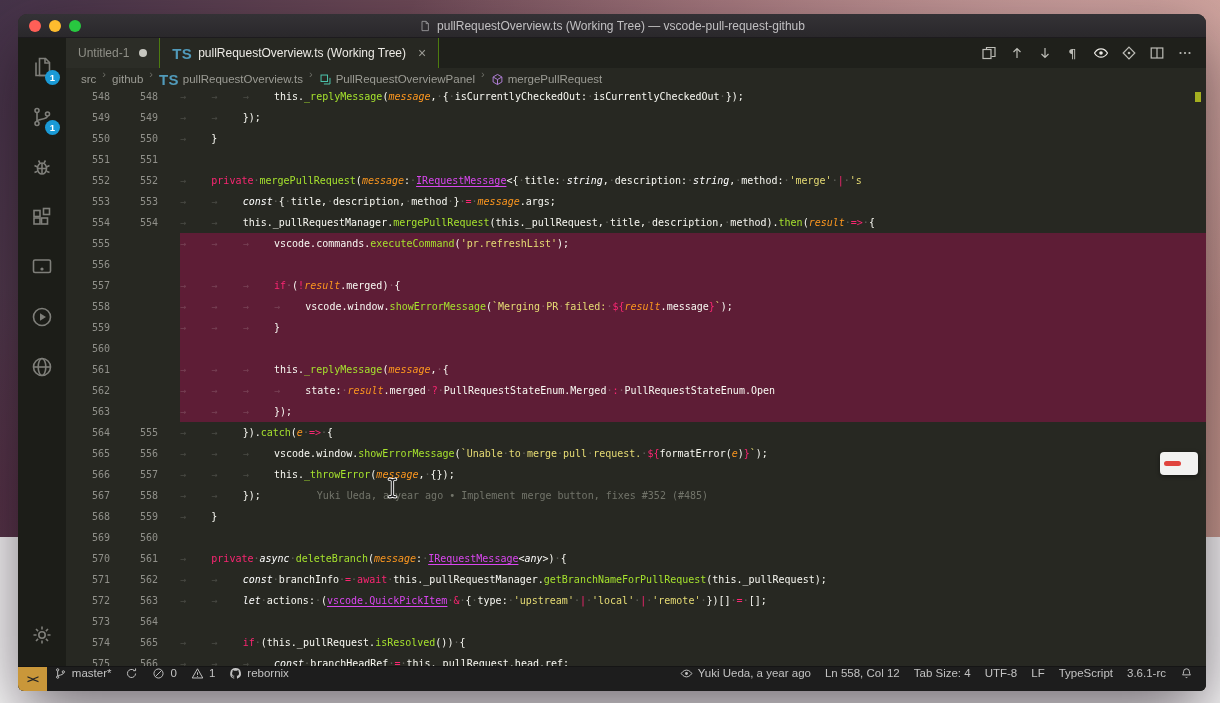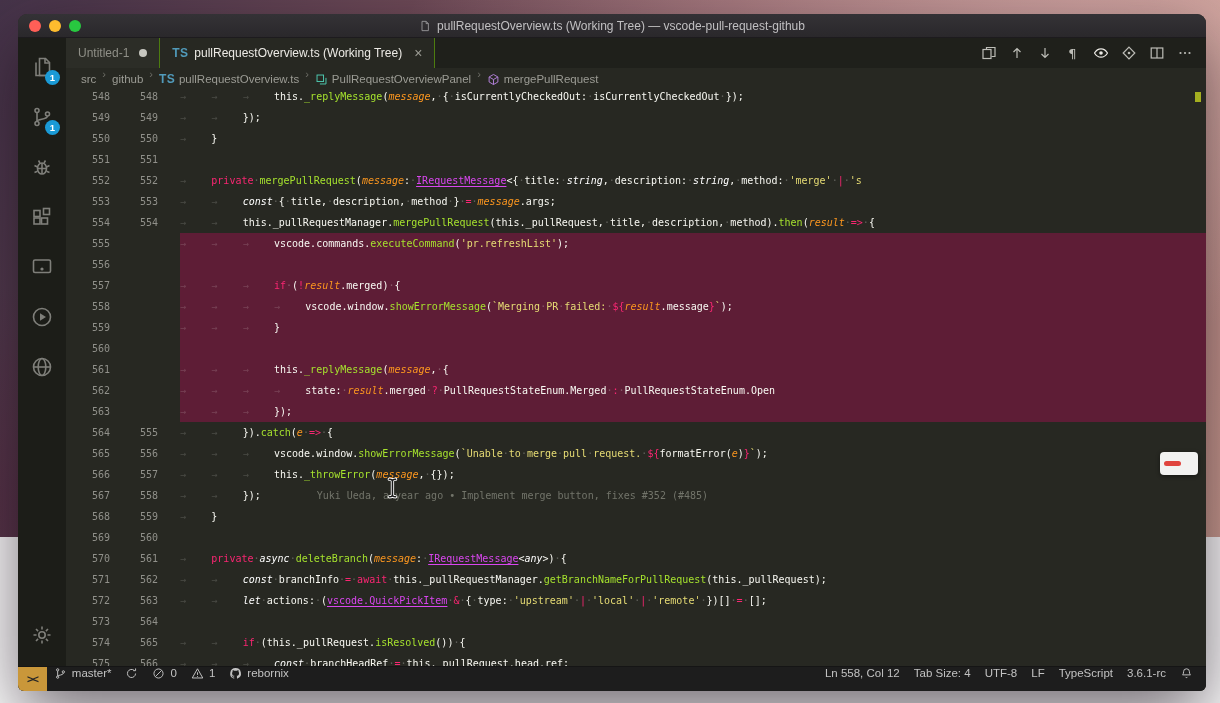--- a/index.html
+++ b/index.html
@@ -29,21 +29,21 @@
     color:#fff;font-size:9.5px;font-weight:700;display:flex;align-items:center;justify-content:center;padding:0 2px}
   .editor-part{flex:1;display:flex;flex-direction:column;min-width:0;background:#272822}
   
   .tabbar{height:30px;flex:none;background:#1f201b;display:flex;align-items:stretch}
   .tabs{display:flex}
   .tab{display:flex;align-items:center;gap:6px;padding:0 12px;font-size:12px;color:#8f8f87;background:#2c2d27;
     border-right:1px solid #4d7c0f;cursor:pointer;white-space:nowrap}
   .tab.active{background:#272822;color:#eceae5}
   .tab .dot{width:8px;height:8px;border-radius:50%;background:#c6c6bf;margin-left:4px}
   .tab .close{font-size:14px;color:#9c9c95;margin-left:6px;line-height:1}
-  .ts-badge{color:#519aba;font-weight:700;font-size:12px;font-family:"Liberation Sans",sans-serif;letter-spacing:.3px}
+  .ts-badge{color:#519aba;font-weight:700;font-size:15px;font-family:"Liberation Sans",sans-serif;letter-spacing:.3px}
   .editor-actions{margin-left:auto;display:flex;align-items:center;gap:5px;padding-right:10px;color:#bdbdb7}
   .ea{width:23px;height:23px;display:flex;align-items:center;justify-content:center;cursor:pointer}
   .ea svg{width:16px;height:16px}
   .ea.bright{color:#eceae5}
   .ea.txt{font-size:13px;color:#bdbdb7;font-family:"DejaVu Sans",sans-serif}
   
   .breadcrumbs{height:22px;flex:none;display:flex;padding-left:15px;gap:3px;
     font-size:11.5px;color:#9c9c95;background:#272822}
   .crumb{display:flex;align-items:center;gap:4px;cursor:pointer}
   .crumb-sep{color:#6d6d66;margin:0 3px;font-size:11px}
@@ -330,20 +330,27 @@
             <div class="sb-item">
               <svg viewBox="0 0 16 16" fill="none" stroke="currentColor" stroke-width="1.2">
                 <path fill="currentColor" stroke="none" d="M8 1.3a6.7 6.7 0 0 0-2.1 13c.3.1.5-.1.5-.3v-1.2c-1.9.4-2.3-.9-2.3-.9-.3-.8-.7-1-.7-1-.6-.4 0-.4 0-.4.7 0 1 .7 1 .7.6 1 1.6.7 2 .6 0-.4.2-.7.4-.9-1.5-.2-3-.7-3-3.3 0-.7.2-1.3.7-1.8-.1-.2-.3-.9.1-1.8 0 0 .6-.2 1.8.7a6.3 6.3 0 0 1 3.4 0c1.2-.9 1.8-.7 1.8-.7.4.9.2 1.6.1 1.8.5.5.7 1.1.7 1.8 0 2.6-1.5 3.1-3 3.3.2.2.4.6.4 1.2v1.9c0 .2.2.4.5.3A6.7 6.7 0 0 0 8 1.3z"></path>
               </svg>
               <span>rebornix</span>
             </div>
           </div>
       </div>
       <div class="sb-right" id="sb-right-items">
           <div class="sb-item">
+            <svg viewBox="0 0 16 16" fill="none" stroke="currentColor" stroke-width="1.2">
+              <path d="M1.5 8S4 3.8 8 3.8 14.5 8 14.5 8 12 12.2 8 12.2 1.5 8 1.5 8z"></path>
+              <circle cx="8" cy="8" r="1.8" fill="currentColor" stroke="none"></circle>
+            </svg>
+            <span>Yuki Ueda, a year ago</span>
+          </div>
+          <div class="sb-item">
             <span>Ln 558, Col 12</span>
           </div>
           <div class="sb-item">
             <span>Tab Size: 4</span>
           </div>
           <div class="sb-item">
             <span>UTF-8</span>
           </div>
           <div class="sb-item">
             <span>LF</span>

